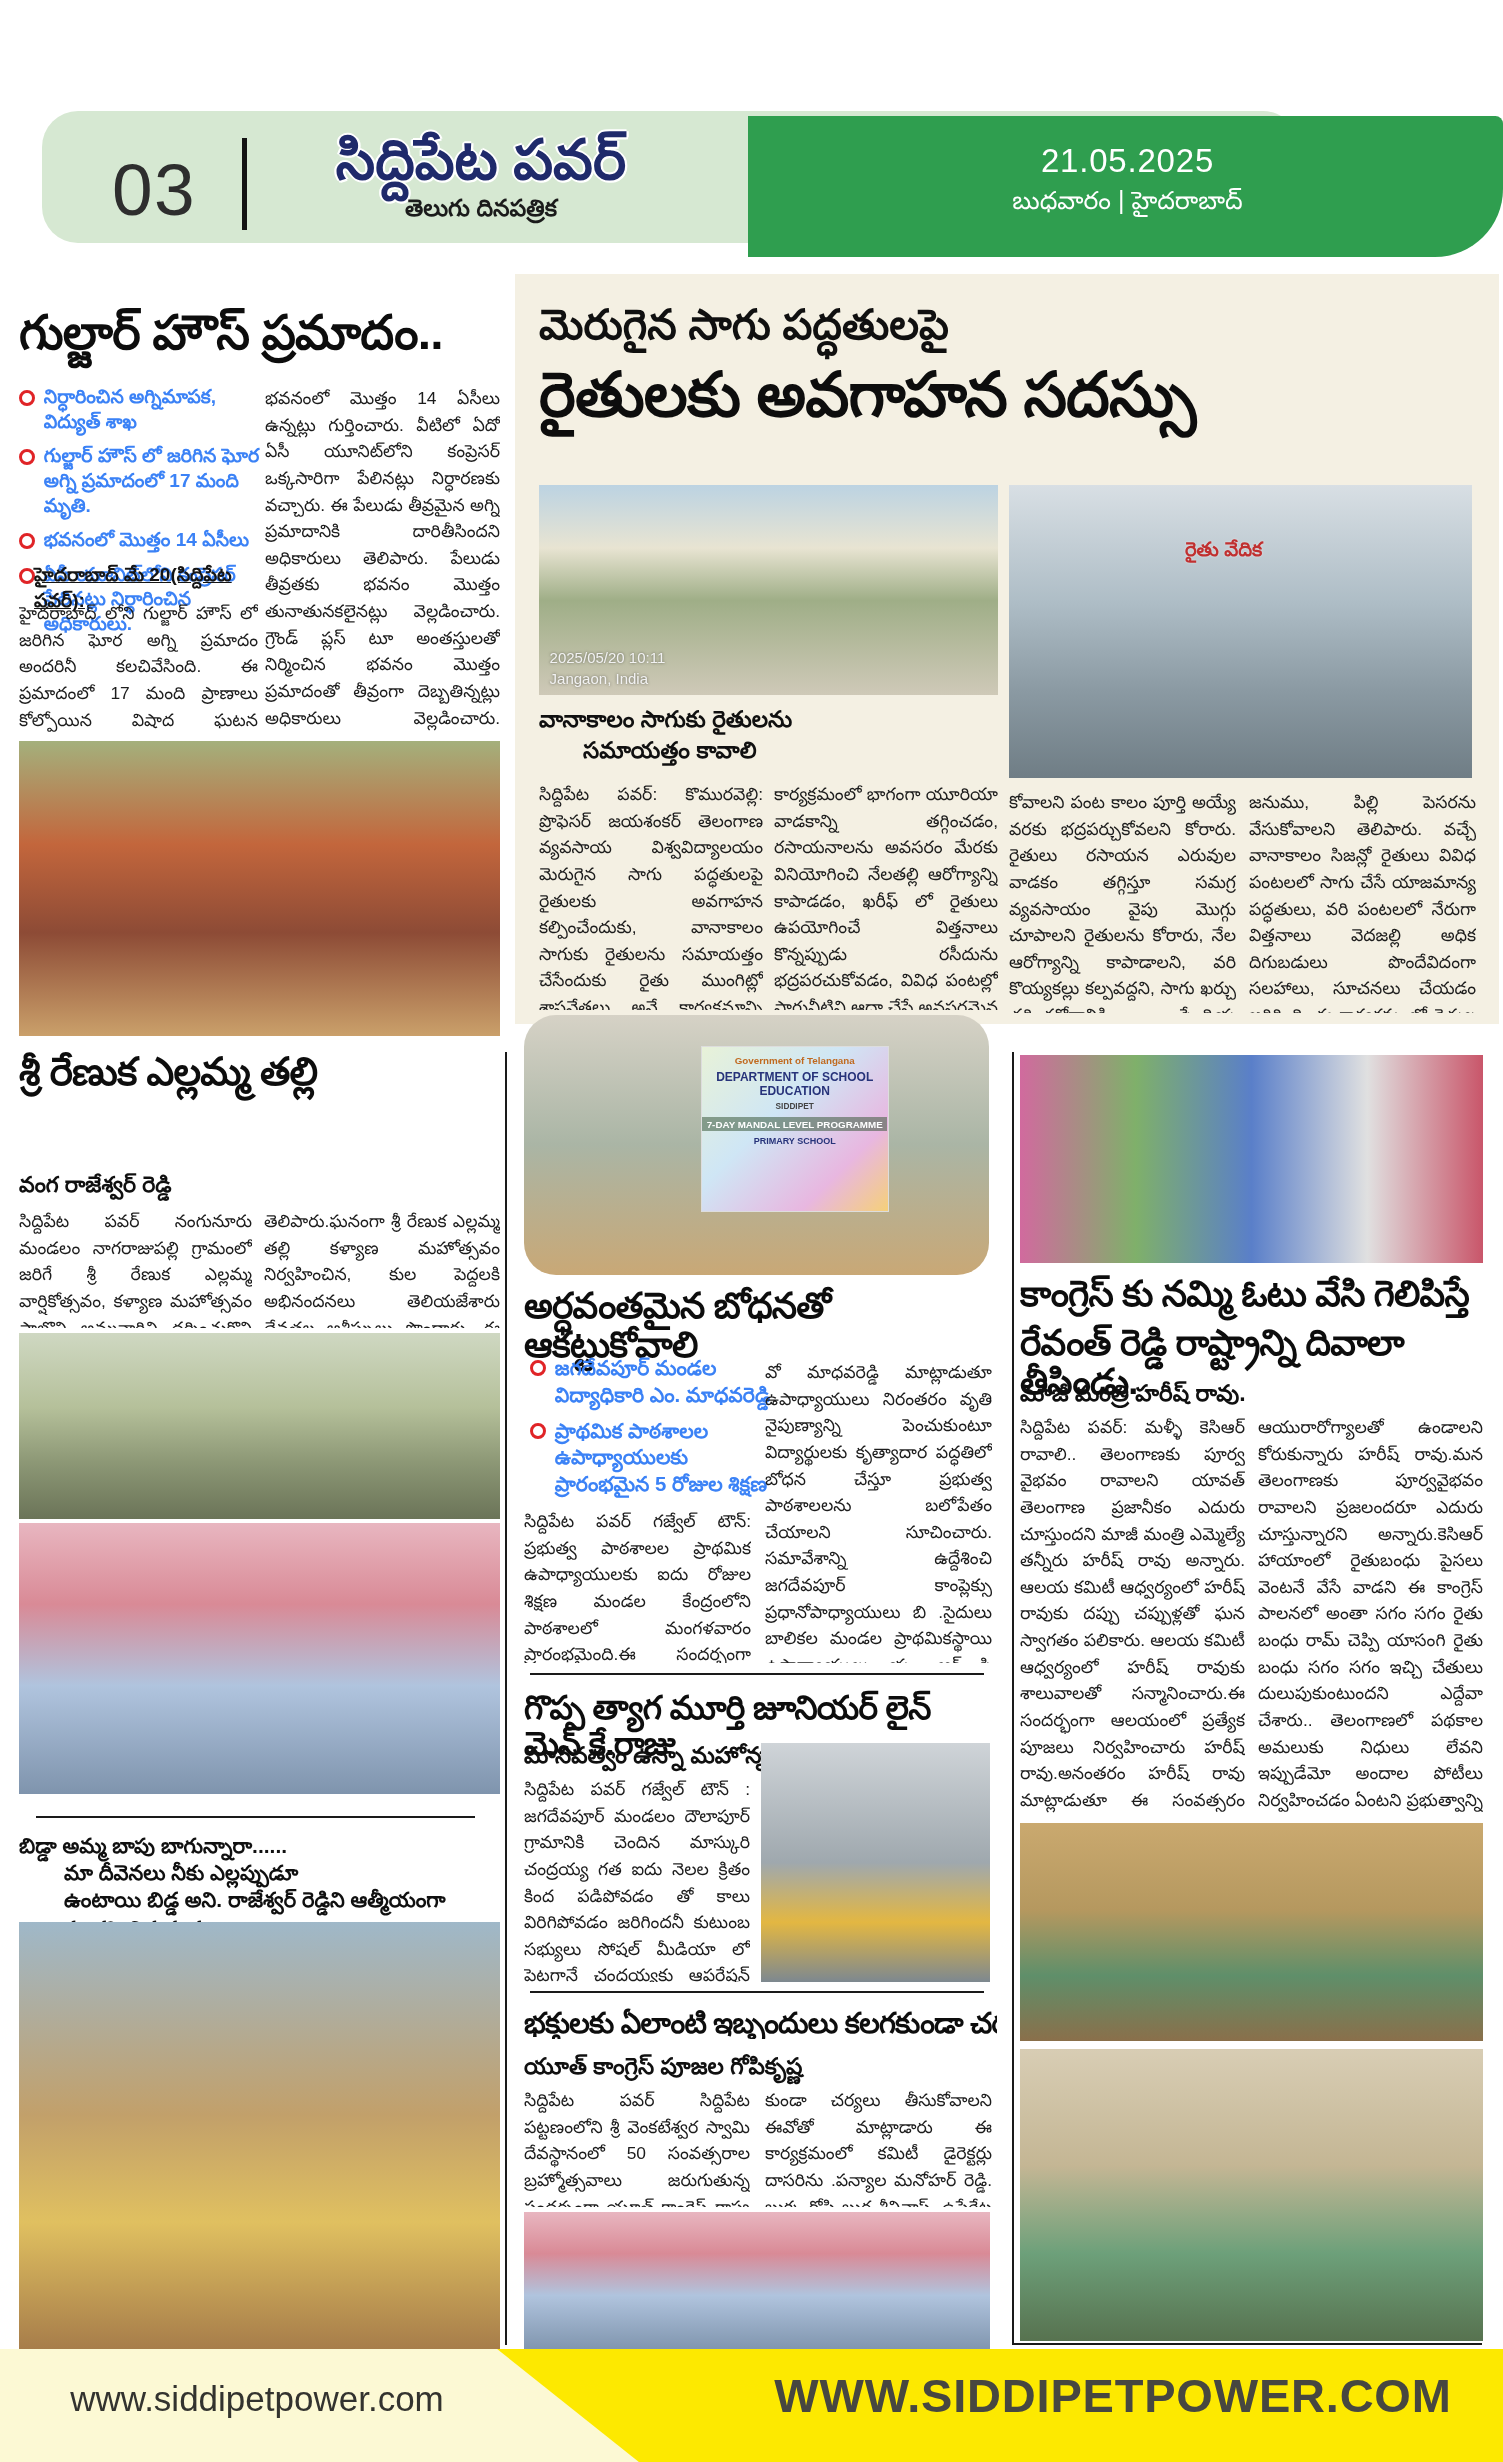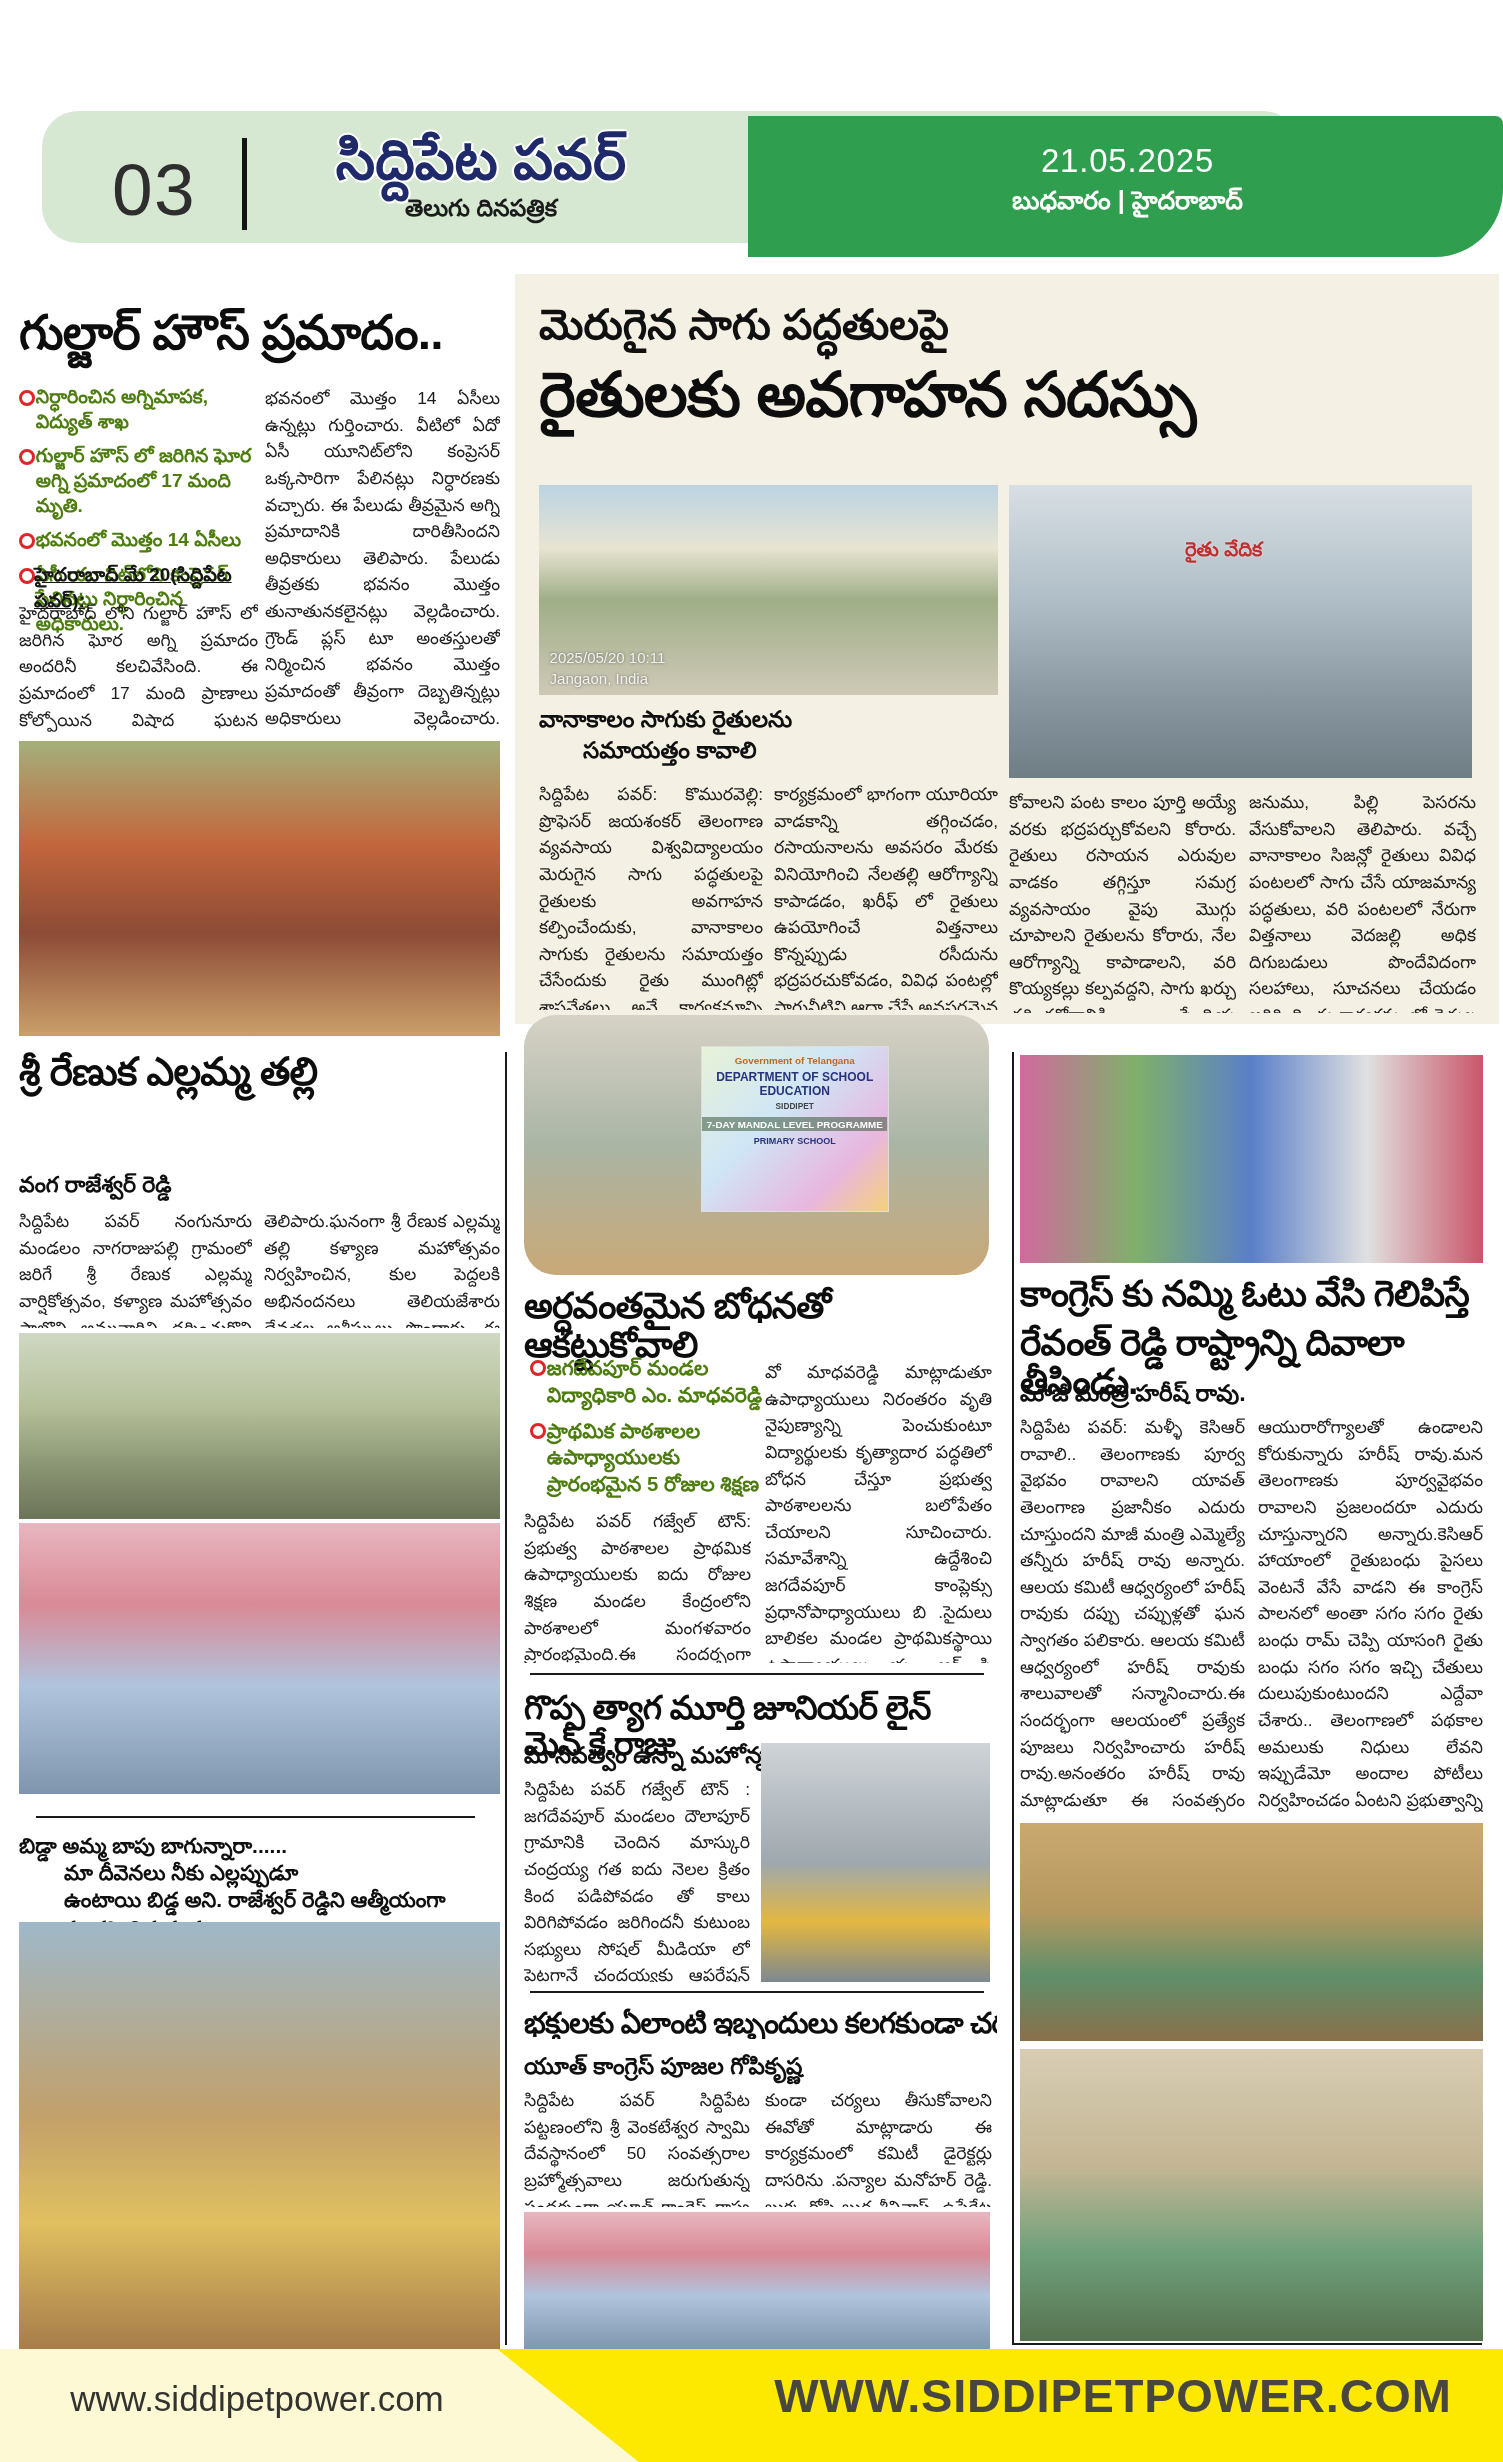--- a/index.html
+++ b/index.html
@@ -8,29 +8,29 @@
   .abs{position:absolute;}
   
   .banner-light{left:42px;top:111px;width:1257px;height:132px;background:#d6e8d2;border-radius:36px;}
   .banner-dark{left:748px;top:116px;width:755px;height:141px;background:#2f9e4f;border-radius:0 7.6px 68px 0;}
   .pageno{left:82px;top:148px;width:144px;font-size:73px;font-weight:400;color:#2e2e2e;letter-spacing:1.5px;text-align:center;}
   .pbar{left:242px;top:138px;width:4.5px;height:92px;background:#141414;}
   .logo{left:269px;top:127px;width:424px;text-align:center;font-size:56px;font-weight:900;color:#1f2a6b;
         text-shadow:-2.3px 0 #fff,2.3px 0 #fff,0 -2.3px #fff,0 2.3px #fff,-1.5px -1.5px #fff,1.5px 1.5px #fff;}
   .tagline{left:269px;top:195px;width:424px;text-align:center;font-size:23.5px;font-weight:700;color:#1b1b1b;}
   .hdate{left:893px;top:142px;width:469px;text-align:center;font-size:33px;font-weight:400;color:#ffffff;letter-spacing:0.8px;}
-  .hday{left:893px;top:186px;width:469px;text-align:center;font-size:25px;font-weight:700;color:#ffffff;}
+  .hday{left:893px;top:186px;width:469px;text-align:center;font-size:25px;font-weight:400;color:#ffffff;}
   
   .kicker{font-weight:800;color:#101010;}
   .headline{font-weight:900;color:#0d0d0d;letter-spacing:-0.8px;line-height:1.08;}
   .subhead{font-weight:800;color:#101010;}
   .bodytxt{font-size:17.4px;line-height:1.53;text-align:justify;color:#1c1c1c;overflow:hidden;}
   .byline{font-weight:800;color:#101010;}
   .bullets{list-style:none;margin:0;padding:0;}
-  .bullets li{display:flex;gap:1px;margin-bottom:9.8px;font-weight:700;line-height:1.3;color:#4d7c0f;}
+  .bullets li{display:flex;gap:9px;margin-bottom:9.8px;font-weight:700;line-height:1.3;color:#3b82f6;}
   .ring{flex:0 0 auto;width:9.8px;height:9.8px;border:3.8px solid #e02427;border-radius:50%;margin-top:5.3px;background:#fff;}
   .vrule{width:1.5px;background:#1a1a1a;}
   .hrule{height:2.3px;background:#1a1a1a;}
   .cream{left:515px;top:274px;width:984px;height:750px;background:#f4f0e3;}
   
   .photo{overflow:hidden;background:#b9b2a2;}
   .ph-gulzar{background:linear-gradient(180deg,#a4b07c,#c3663c 35%,#8d4b36 65%,#caa06a);}
   .ph-aw1{background:linear-gradient(180deg,#bcd3e2,#e8e4d2 30%,#9fae87 55%,#cfc9b8);}
   .ph-aw2{background:linear-gradient(180deg,#d8dfe4,#aebdc6 40%,#8b9aa3 70%,#6f7d85);}
   .ph-greet{background:linear-gradient(180deg,#cfd8c2,#b5c09a 40%,#8c9775 70%,#6b7458);}

